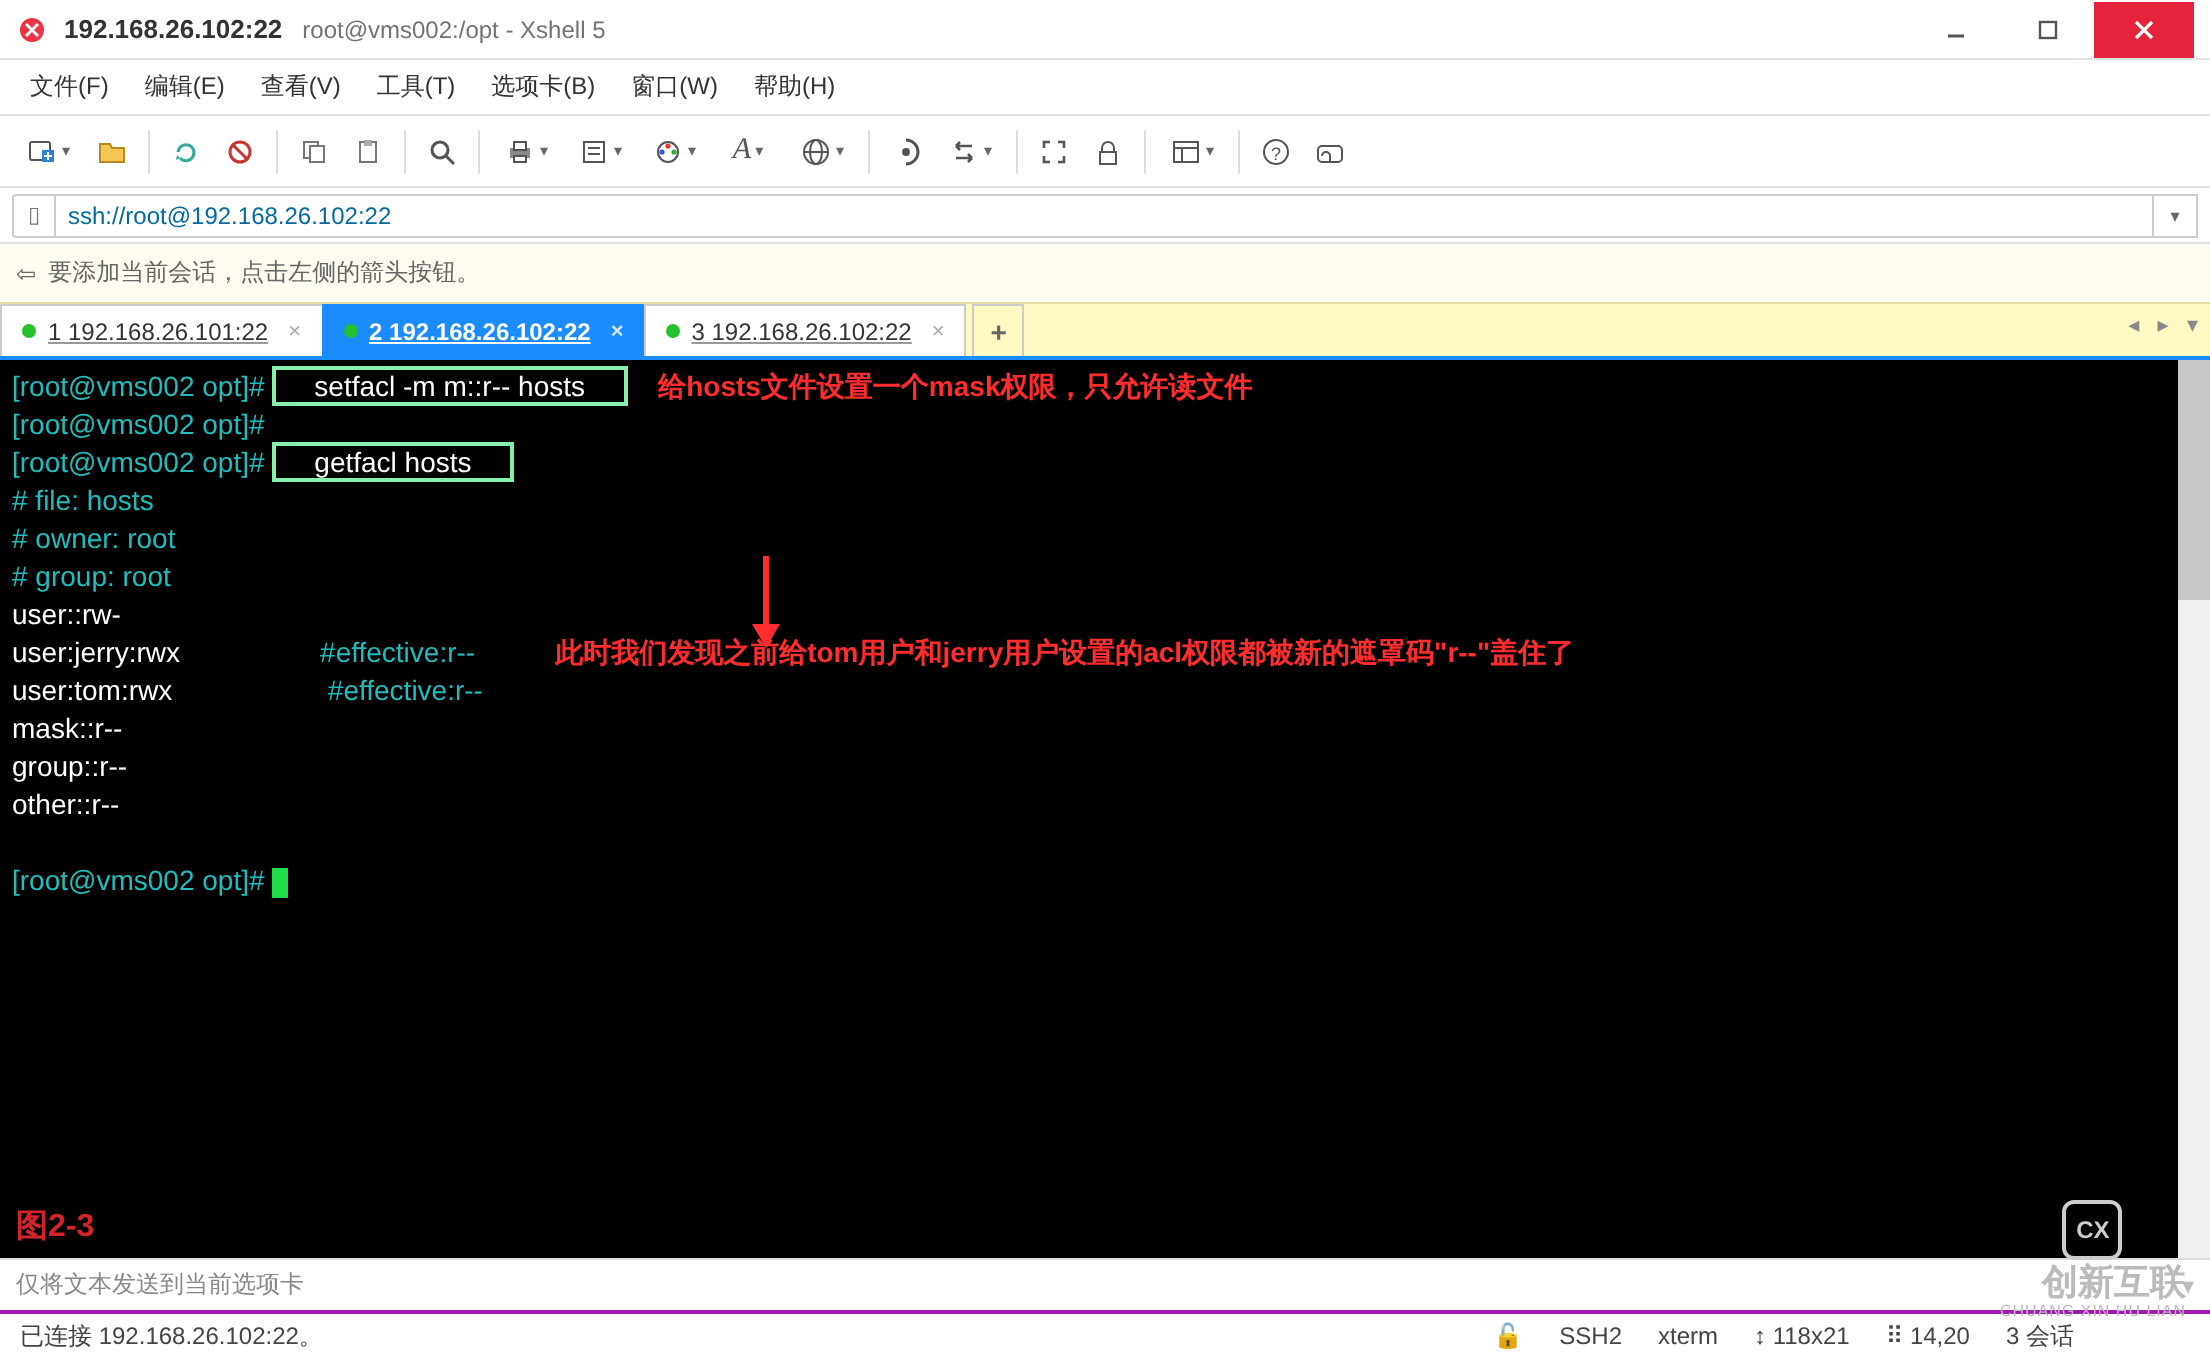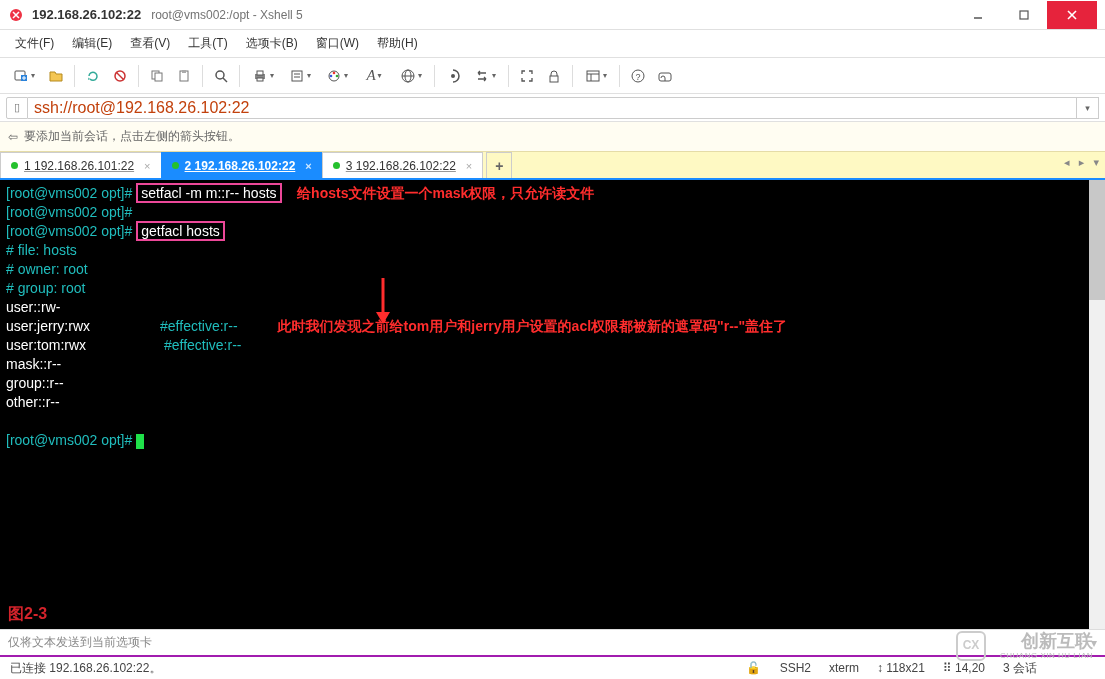--- a/index.html
+++ b/index.html
@@ -22,21 +22,21 @@
 .toolbar { height: 36px; display: flex; align-items: center; padding: 0 6px; border-bottom: 1px solid #e0e0e0; gap: 1px; }
 .tool-btn { width: 26px; height: 28px; display: flex; align-items: center; justify-content: center; cursor: pointer; color: #555; border-radius: 2px; position: relative; }
 .tool-btn.with-arrow { width: 36px; }
 .tool-btn .drop { font-size: 8px; margin-left: 2px; color: #666; }
 .tool-sep { width: 1px; height: 22px; background: #ddd; margin: 0 4px; }
 .tool-btn svg { width: 16px; height: 16px; }
 
 
 .addr-bar { height: 28px; display: flex; align-items: center; padding: 2px 6px; border-bottom: 1px solid #e0e0e0; }
 .addr-left { width: 22px; height: 22px; display:flex; align-items:center; justify-content:center; color:#777; border:1px solid #ccc; border-radius:2px 0 0 2px; font-size:11px; }
-.addr-input { flex: 1; height: 22px; border: 1px solid #ccc; border-left:none; padding: 0 6px; font-size: 16px; color:#c2410c; display:flex; align-items:center; }
+.addr-input { flex: 1; height: 22px; border: 1px solid #ccc; border-left:none; padding: 0 6px; font-size: 12px; color:#0369a1; display:flex; align-items:center; }
 .addr-drop { width: 22px; height: 22px; border:1px solid #ccc; border-left:none; display:flex; align-items:center; justify-content:center; font-size:9px; color:#666; }
 
 
 .hint-bar { height: 30px; display: flex; align-items: center; padding: 0 8px; background: #fffdf2; border-bottom: 1px solid #e5dca7; font-size: 12px; color: #666; }
 .hint-bar .hint-icon { margin-right: 6px; }
 
 
 .tab-bar { height: 28px; display: flex; align-items: stretch; background: #fef9c3; border-bottom: 2px solid #1a8cff; position: relative; }
 .tab { display: flex; align-items: center; padding: 0 10px; border: 1px solid #ccc; border-bottom: none; background: #fff; font-size: 12px; color: #333; margin-right: -1px; cursor: pointer; position: relative; }
 .tab .dot { width: 7px; height: 7px; border-radius: 50%; background: #25c12e; margin-right: 6px; }
@@ -44,33 +44,33 @@
 .tab.active { background: #1a8cff; color: #fff; font-weight: bold; border-color: #1a8cff; }
 .tab.active .close { color: #cfe8ff; }
 .tab-add { width: 26px; display: flex; align-items: center; justify-content: center; border: 1px solid #ccc; border-bottom: none; color: #666; font-size: 14px; font-weight:bold; margin-left: 4px; cursor: pointer; }
 .tab-nav { position:absolute; right:6px; top:4px; color:#888; font-size:11px; }
 
 
 .terminal { flex: 1; background: #000; color: #fff; font-family: Consolas, "Lucida Console", monospace; font-size: 14px; line-height: 19px; padding: 4px 6px; position: relative; overflow: hidden; }
 .terminal .line { white-space: pre; }
 .cyan { color: #20bdbd; }
 .white { color: #fff; }
-.boxed { border: 2px solid #ec4899; padding: 0 3px; }
+.boxed { border: 2px solid #86efac; padding: 0 19px; }
 .red-ann { color: #ff2d2d; font-weight: bold; }
 .cursor { display:inline-block; width:8px; height:15px; background:#1fe04a; vertical-align:middle; }
 .arrow-svg { position:absolute; left:368px; top:96px; pointer-events:none; }
 .fig-label { position:absolute; left:8px; bottom:6px; color:#d4232b; font-weight:bold; font-size:16px; }
 .scrollbar { position:absolute; right:0; top:0; width:16px; height:100%; background:#f0f0f0; }
 .scroll-thumb { position:absolute; right:0; top:0; width:16px; height:120px; background:#c8c8c8; }
 
 
 .send-bar { height: 26px; display: flex; align-items: center; border-top: 1px solid #ddd; padding: 0 8px; color:#888; font-size:12px; }
 .status-bar { height: 24px; display: flex; align-items: center; padding: 0 10px; border-top: 2px solid #a21caf; font-size: 12px; color: #444; gap: 18px; }
 .status-bar .spacer { flex: 1; }
-.watermark { position:absolute; right:12px; bottom:18px; color:#bbb; font-size:12px; text-align:right; line-height:1.1; pointer-events:none; display:flex; align-items:center; gap:14px; }
+.watermark { position:absolute; right:12px; bottom:18px; color:#bbb; font-size:12px; text-align:right; line-height:1.1; pointer-events:none; display:flex; align-items:center; gap:2px;flex-direction:column; }
 .watermark .wm-logo { width:30px; height:30px; border:2px solid #ccc; border-radius:6px; display:flex; align-items:center; justify-content:center; font-weight:bold; color:#ccc; }
 </style>
 </head>
 <body>
 
 <div class="title-bar">
   <span class="app-icon">
     <svg viewBox="0 0 16 16">
         <circle cx="8" cy="8" r="6" fill="#e34"></circle>
         <path d="M5 5 L11 11 M11 5 L5 11" stroke="#fff" stroke-width="1.5"></path>

